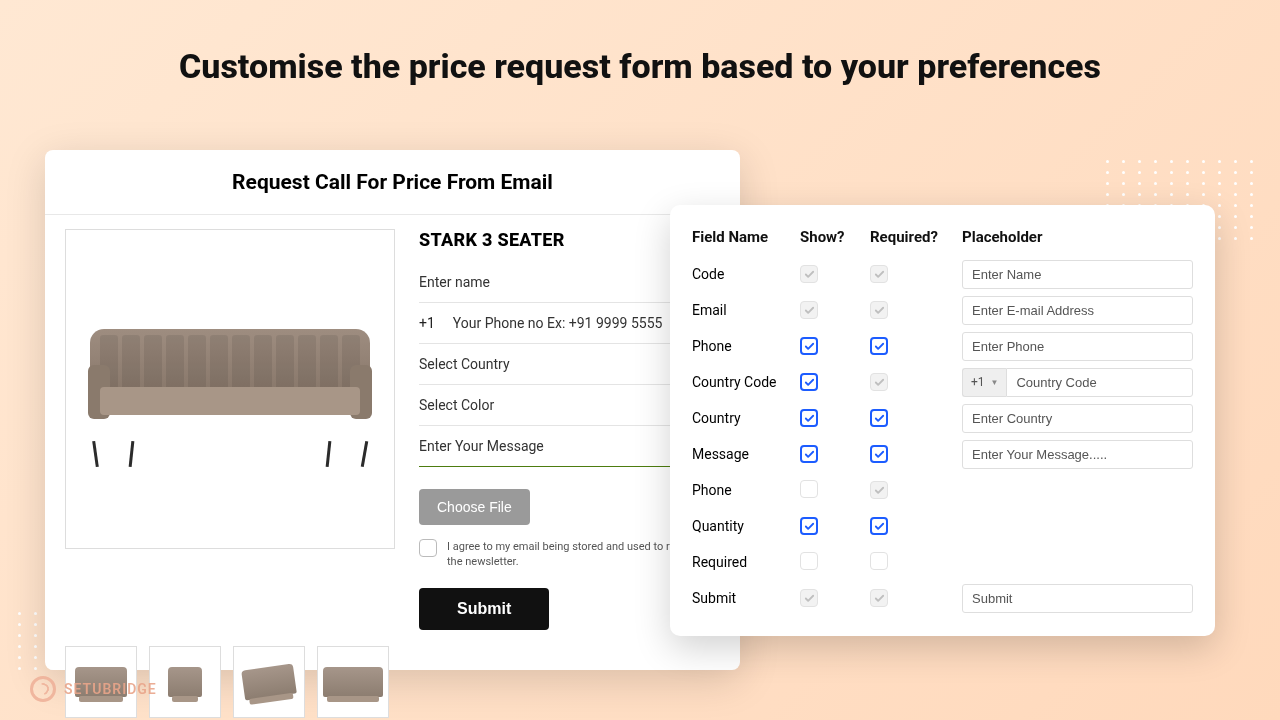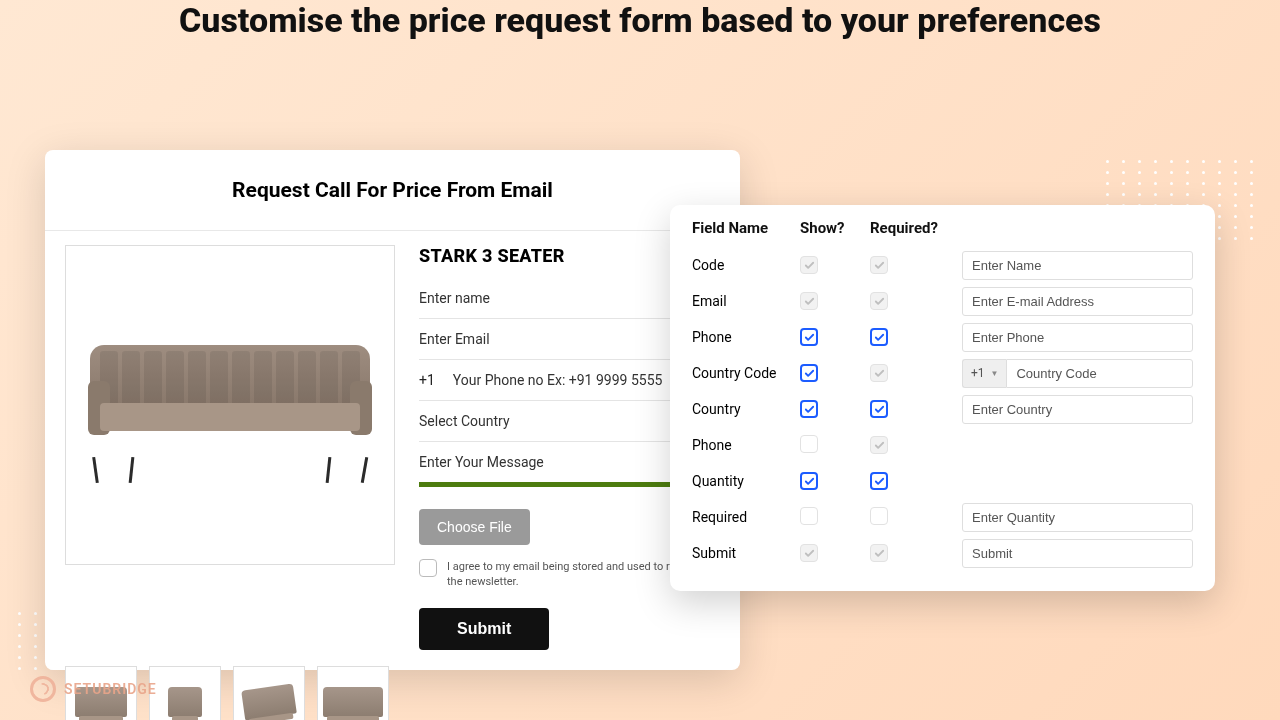--- a/index.html
+++ b/index.html
@@ -4,40 +4,40 @@
 <style>
   * { box-sizing: border-box; margin: 0; padding: 0; }
   body {
     width: 1280px; height: 720px;
     background: linear-gradient(135deg, #ffe8d3 0%, #ffd9bc 100%);
     font-family: -apple-system, Segoe UI, Roboto, Arial, sans-serif;
     position: relative; overflow: hidden;
   }
   .heading {
     text-align: center; font-size: 34px; font-weight: 800;
-    color: #111; 
+    color: #111; padding-top: 46px;
   }
   
   .dots {
     position: absolute; display: grid;
     grid-template-columns: repeat(10, 8px);
     gap: 8px;
   }
   .dots span { width: 3px; height: 3px; background: #fff; border-radius: 50%; }
   .dots.right-top { right: 22px; top: 160px; }
   .dots.left-bottom { left: 18px; bottom: 50px; grid-template-columns: repeat(8, 8px); }
   
   .card-left {
     position: absolute; left: 45px; top: 150px;
     width: 695px; height: 520px; background: #fff;
     border-radius: 8px; box-shadow: 0 10px 40px rgba(0,0,0,.15);
   }
   .card-left .title {
     text-align: center; font-size: 21px; font-weight: 700;
-    padding: 28px 0; border-bottom: 1px solid #e8e8e8;
+    padding: 20px 0; border-bottom: 1px solid #e8e8e8;
   }
   .card-left-body { display: flex; padding: 14px 20px 0 20px; gap: 24px; }
   .product-box {
     width: 330px; height: 320px; border: 1px solid #ddd;
     display: flex; align-items: center; justify-content: center;
     background: #fff;
   }
   
   .sofa-lg { width: 280px; height: 120px; position: relative; }
   .sofa-lg .back {
@@ -91,21 +91,21 @@
   .consent-row .txt { font-size: 11px; color:#555; line-height:1.4; }
   .submit-btn {
     margin-top: 18px; background:#111; color:#fff; border:none;
     padding: 12px 38px; font-size:16px; font-weight:600; border-radius:4px; cursor:pointer;
   }
   
   .card-right {
     position: absolute; right: 65px; top: 205px;
     width: 545px; background:#fff; border-radius:10px;
     box-shadow: 0 12px 36px rgba(0,0,0,.18);
-    padding: 14px 22px 20px;
+    padding: 23px 22px 20px;
   }
   .cfg-head { display:grid; grid-template-columns: 108px 70px 92px 1fr;
     font-weight:700; font-size:15px; color:#111; margin-bottom: 10px;}
   .cfg-row { display:grid; grid-template-columns: 108px 70px 92px 1fr;
     align-items:center; min-height: 36px; font-size:14px;}
   .cbx {
     width: 18px; height: 18px; border-radius:4px; display:inline-flex;
     align-items:center; justify-content:center; cursor:pointer;
   }
   .cbx.locked { background:#f2f2f2; border:1px solid #e2e2e2; color:#bfbfbf; }
@@ -301,27 +301,27 @@
           <div class="leg l1"></div>
             <div class="leg l2"></div>
             <div class="leg l3"></div>
             <div class="leg l4"></div>
         </div>
       </div>
     </div>
     <div class="form-col">
       <div class="product-title">STARK 3 SEATER</div>
       <div class="frow">Enter name</div>
-      <div class="frow">Enter Email</div>
       <div class="frow phone">
         <span class="code">+1</span>
         <span>Your Phone no Ex: +91 9999 5555</span>
       </div>
       <div class="frow">Select Country</div>
-      <div class="frow" style="border-bottom:5px solid #4d7c0f;">Enter Your Message</div>
+      <div class="frow">Select Color</div>
+      <div class="frow" style="border-bottom:1px solid #4d7c0f;">Enter Your Message</div>
       <button class="choose-btn">Choose File</button>
       <div class="consent-row">
         <div class="chk"></div>
         <div class="txt">I agree to my email being stored and used to receive the newsletter.</div>
       </div>
       <button class="submit-btn">Submit</button>
     </div>
   </div>
   <div class="thumbs">
     <div class="thumb">
@@ -337,20 +337,21 @@
         <div class="mini" style="width:60px"></div>
       </div>
   </div>
 </div>
 
 <div class="card-right">
   <div class="cfg-head">
     <div>Field Name</div>
     <div>Show?</div>
     <div>Required?</div>
+    <div>Placeholder</div>
   </div>
   <div id="cfg-rows">
       <div class="cfg-row">
         <div>Code</div>
         <div><span class="cbx locked">
             <svg viewBox="0 0 12 12">
               <path d="M2 6l2.5 2.5L10 3" fill="none" stroke="currentColor" stroke-width="2" stroke-linecap="round" stroke-linejoin="round"></path>
             </svg>
           </span></div>
         <div><span class="cbx locked">
@@ -418,20 +419,34 @@
             </svg>
           </span></div>
         <div><span class="cbx blue">
             <svg viewBox="0 0 12 12">
               <path d="M2 6l2.5 2.5L10 3" fill="none" stroke="currentColor" stroke-width="2" stroke-linecap="round" stroke-linejoin="round"></path>
             </svg>
           </span></div>
         <div><input class="ph-input" value="Enter Country" style=""></div>
       </div>
       <div class="cfg-row">
+        <div>Message</div>
+        <div><span class="cbx blue">
+            <svg viewBox="0 0 12 12">
+              <path d="M2 6l2.5 2.5L10 3" fill="none" stroke="currentColor" stroke-width="2" stroke-linecap="round" stroke-linejoin="round"></path>
+            </svg>
+          </span></div>
+        <div><span class="cbx blue">
+            <svg viewBox="0 0 12 12">
+              <path d="M2 6l2.5 2.5L10 3" fill="none" stroke="currentColor" stroke-width="2" stroke-linecap="round" stroke-linejoin="round"></path>
+            </svg>
+          </span></div>
+        <div><input class="ph-input" value="Enter Your Message....." style=""></div>
+      </div>
+      <div class="cfg-row">
         <div>Phone</div>
         <div><span class="cbx empty"></span></div>
         <div><span class="cbx locked">
             <svg viewBox="0 0 12 12">
               <path d="M2 6l2.5 2.5L10 3" fill="none" stroke="currentColor" stroke-width="2" stroke-linecap="round" stroke-linejoin="round"></path>
             </svg>
           </span></div>
         <div></div>
       </div>
       <div class="cfg-row">
@@ -445,21 +460,20 @@
             <svg viewBox="0 0 12 12">
               <path d="M2 6l2.5 2.5L10 3" fill="none" stroke="currentColor" stroke-width="2" stroke-linecap="round" stroke-linejoin="round"></path>
             </svg>
           </span></div>
         <div></div>
       </div>
       <div class="cfg-row">
         <div>Required</div>
         <div><span class="cbx empty"></span></div>
         <div><span class="cbx empty"></span></div>
-        <div><input class="ph-input" value="Enter Quantity" style=""></div>
       </div>
       <div class="cfg-row">
         <div>Submit</div>
         <div><span class="cbx locked">
             <svg viewBox="0 0 12 12">
               <path d="M2 6l2.5 2.5L10 3" fill="none" stroke="currentColor" stroke-width="2" stroke-linecap="round" stroke-linejoin="round"></path>
             </svg>
           </span></div>
         <div><span class="cbx locked">
             <svg viewBox="0 0 12 12">

